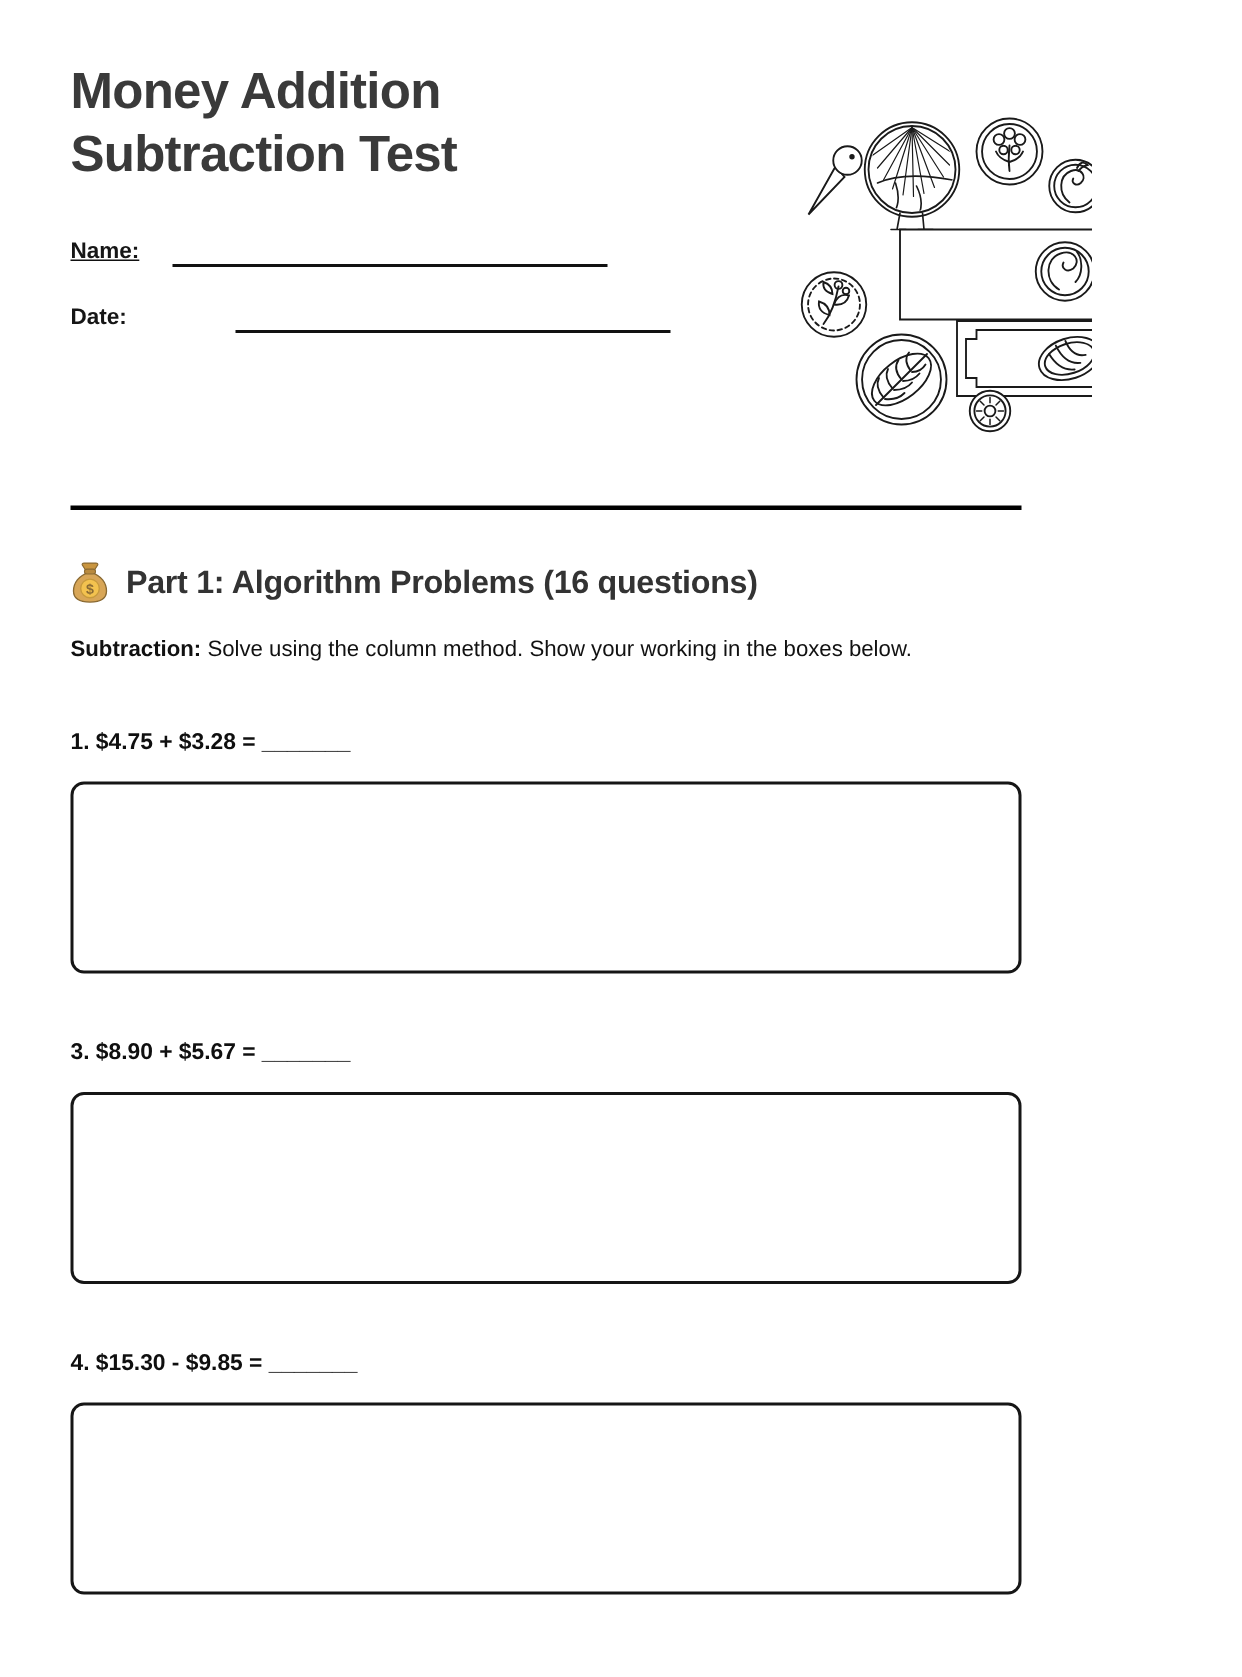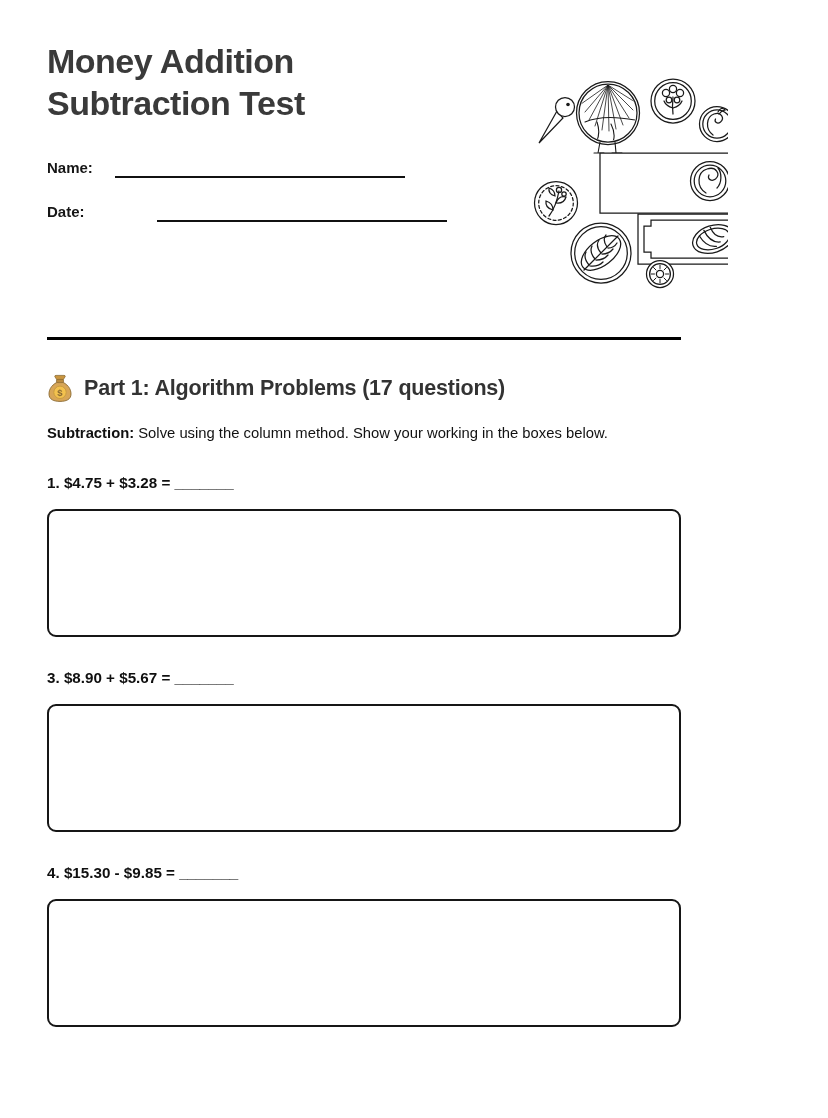--- a/index.html
+++ b/index.html
@@ -13,21 +13,21 @@
   }
   
   .header{position:relative;height:337px;}
   .title{
     position:absolute;left:47px;top:40px;margin:0;
     font-size:34px;line-height:42px;font-weight:bold;
     color:#3a3a3a;letter-spacing:-0.5px;
   }
   .title-line{display:block;}
   .field-row{position:absolute;left:47px;display:flex;align-items:flex-end;}
-  .field-row.name{top:156px;}
+  .field-row.name{top:156px;text-decoration:underline;}
   .field-row.date{top:200px;gap:42px;}
   .field-label{
     font-size:15px;font-weight:bold;color:#161616;
     width:50px;display:inline-block;padding-bottom:2px;
   }
   .field-line{
     display:inline-block;width:290px;height:20px;
     margin-left:18px;border-bottom:2px solid #111;
   }
   .illustration{position:absolute;left:523px;top:64px;width:240px;height:238px;}
@@ -43,21 +43,21 @@
   .section-heading .heading-text{
     font-size:21.5px;font-weight:bold;color:#333;letter-spacing:-0.2px;
   }
   .instructions{
     margin:22px 0 0 0;font-size:14.8px;color:#111;line-height:18px;
   }
   .instructions .instr-label{font-weight:bold;}
   
   .question{margin:0;}
   .q-label{
-    margin-top:31px;
+    margin-top:43px;
     font-size:15.2px;font-weight:bold;color:#0f0f0f;line-height:19px;
   }
   .work-box{
     margin-top:17px;height:128px;
     border:2px solid #161616;border-radius:9px;
     background:#fff;box-sizing:border-box;
   }
   
   .illustration svg *{vector-effect:non-scaling-stroke;}
 </style>
@@ -191,21 +191,21 @@
     <h2 class="section-heading">
       <span style="display:inline-flex;">
         <svg width="26" height="28" viewBox="0 0 26 28" xmlns="http://www.w3.org/2000/svg">
           <path d="M10 6 L7.8 2.6 Q7.6 1.4 9 1.4 L17 1.4 Q18.4 1.4 18.2 2.6 L16 6 Z" fill="#c9953f" stroke="#8a6a33" stroke-width="0.8"></path>
           <path d="M13 7.2 C5.2 9.6 2 15 2 20 C2 25.6 7 27.4 13 27.4 C19 27.4 24 25.6 24 20 C24 15 20.8 9.6 13 7.2 Z" fill="#d8a657" stroke="#8a6a33" stroke-width="0.9"></path>
           <rect x="9.3" y="5.4" width="7.4" height="3.2" rx="1.6" fill="#b98a3e" stroke="#8a6a33" stroke-width="0.7"></rect>
           <circle cx="13" cy="18.3" r="6.2" fill="#f3c24f" stroke="#c79a3c" stroke-width="0.9"></circle>
           <text x="13" y="21.8" text-anchor="middle" font-family="Liberation Sans, sans-serif" font-size="9.5" font-weight="bold" fill="#8a6a33">$</text>
         </svg>
       </span>
-      <span class="heading-text">Part 1: Algorithm Problems (17 questions)</span>
+      <span class="heading-text">Part 1: Algorithm Problems (16 questions)</span>
     </h2>
 
     <p class="instructions"><span class="instr-label">Subtraction:</span><span> Solve using the column method. Show your working in the boxes below.</span></p>
 
     <div class="question">
       <div class="q-label">1. $4.75 + $3.28 = _______</div>
       <div class="work-box"></div>
     </div>
 
 

